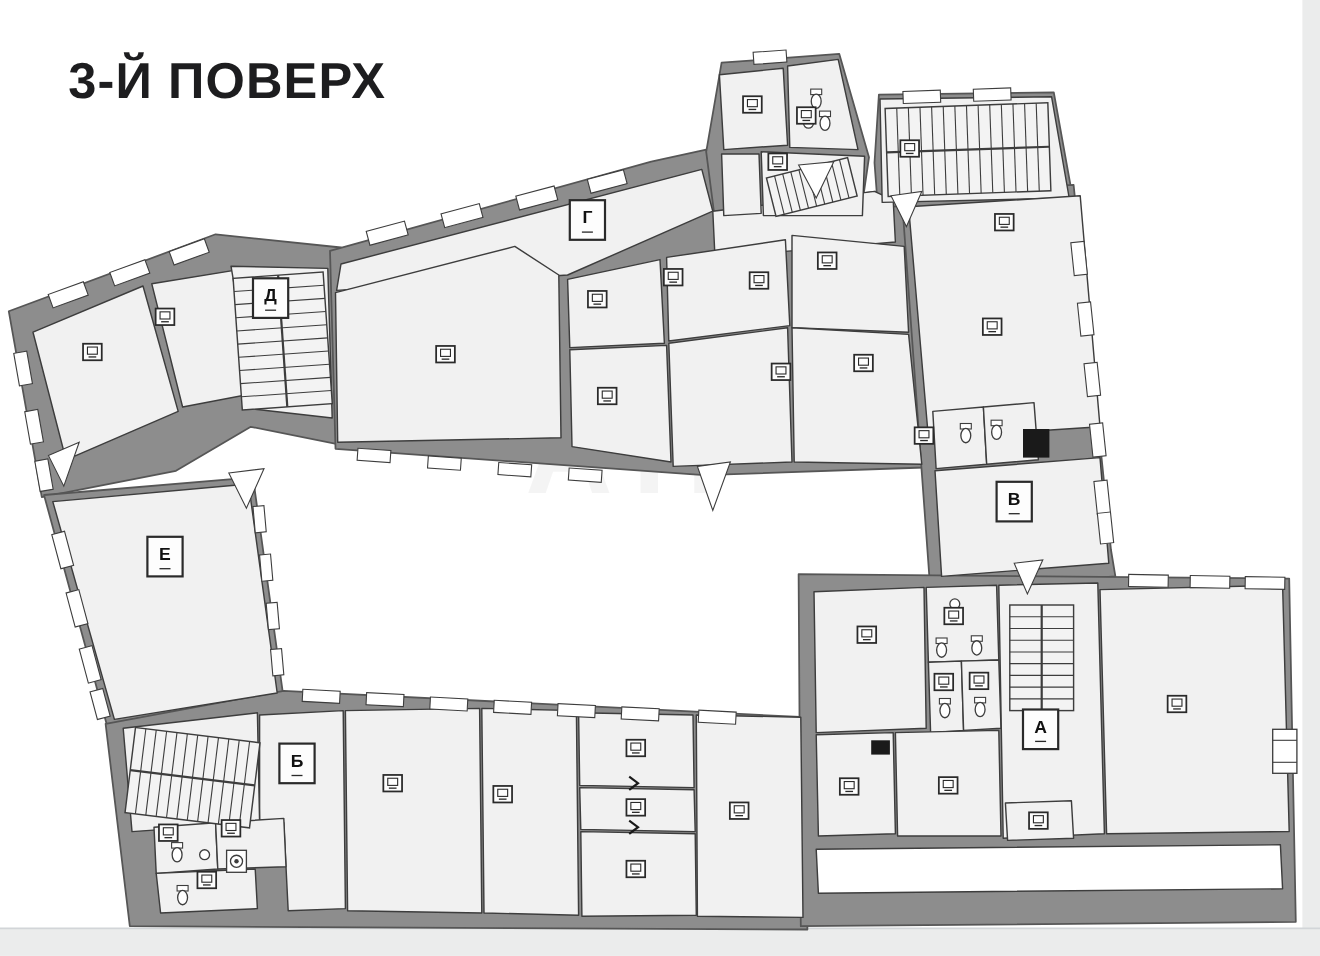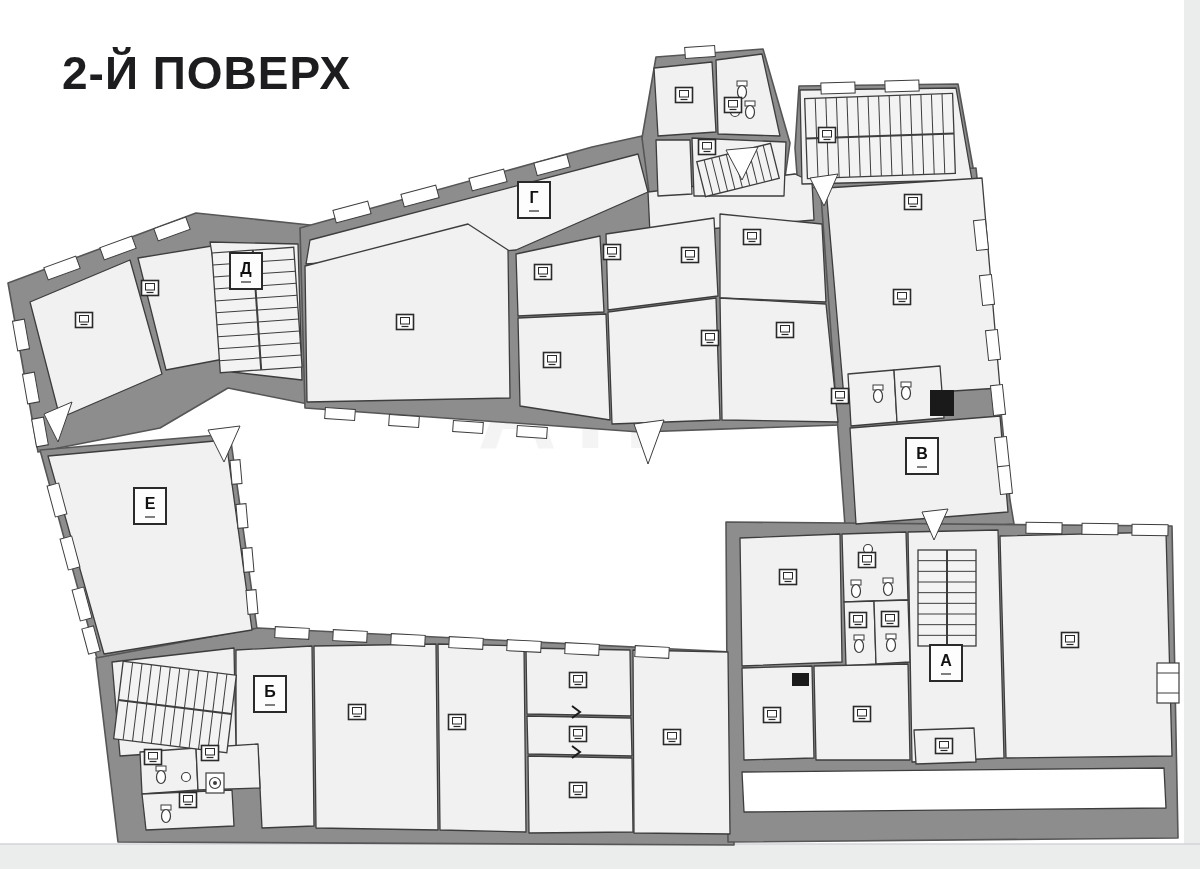--- a/index.html
+++ b/index.html
@@ -437,14 +437,14 @@
         <line x1="917" y1="467" x2="927" y2="467" stroke="#2a2a2a" stroke-width="1.2"></line>
       </g>
       <g>
         <rect x="930" y="645" width="32" height="36" fill="#fdfdfd" stroke="#2a2a2a" stroke-width="2"></rect>
         <text x="946" y="666" text-anchor="middle" font-family="&quot;Liberation Sans&quot;,sans-serif" font-size="16" font-weight="bold" fill="#111111">А</text>
         <line x1="941" y1="674" x2="951" y2="674" stroke="#2a2a2a" stroke-width="1.2"></line>
       </g>
       <path d="M -6 4 L 0 -4 L 6 4" fill="none" stroke="#1a1a1a" stroke-width="2" transform="translate(576 712) rotate(90)"></path>
       <path d="M -6 4 L 0 -4 L 6 4" fill="none" stroke="#1a1a1a" stroke-width="2" transform="translate(576 752) rotate(90)"></path>
     </svg>
-  <div class="plan-title">2-Й ПОВЕРХ</div>
+  <div class="plan-title">3-Й ПОВЕРХ</div>
 </div>
 
 </body></html>

